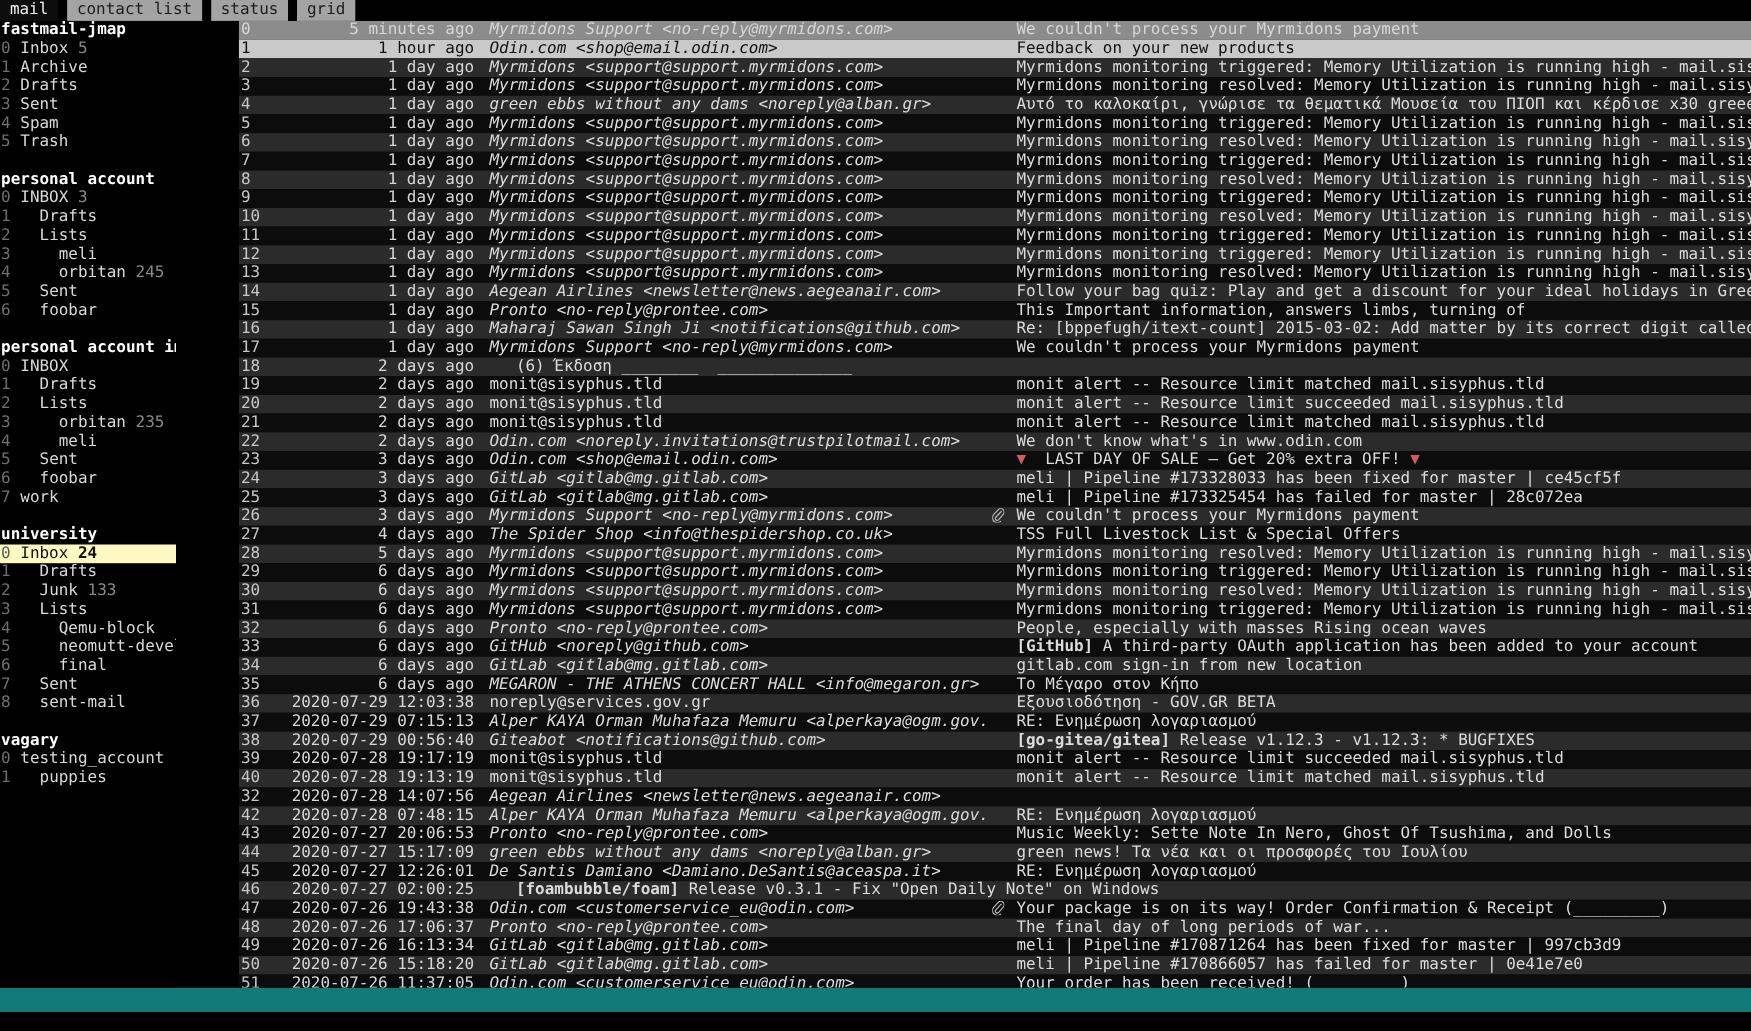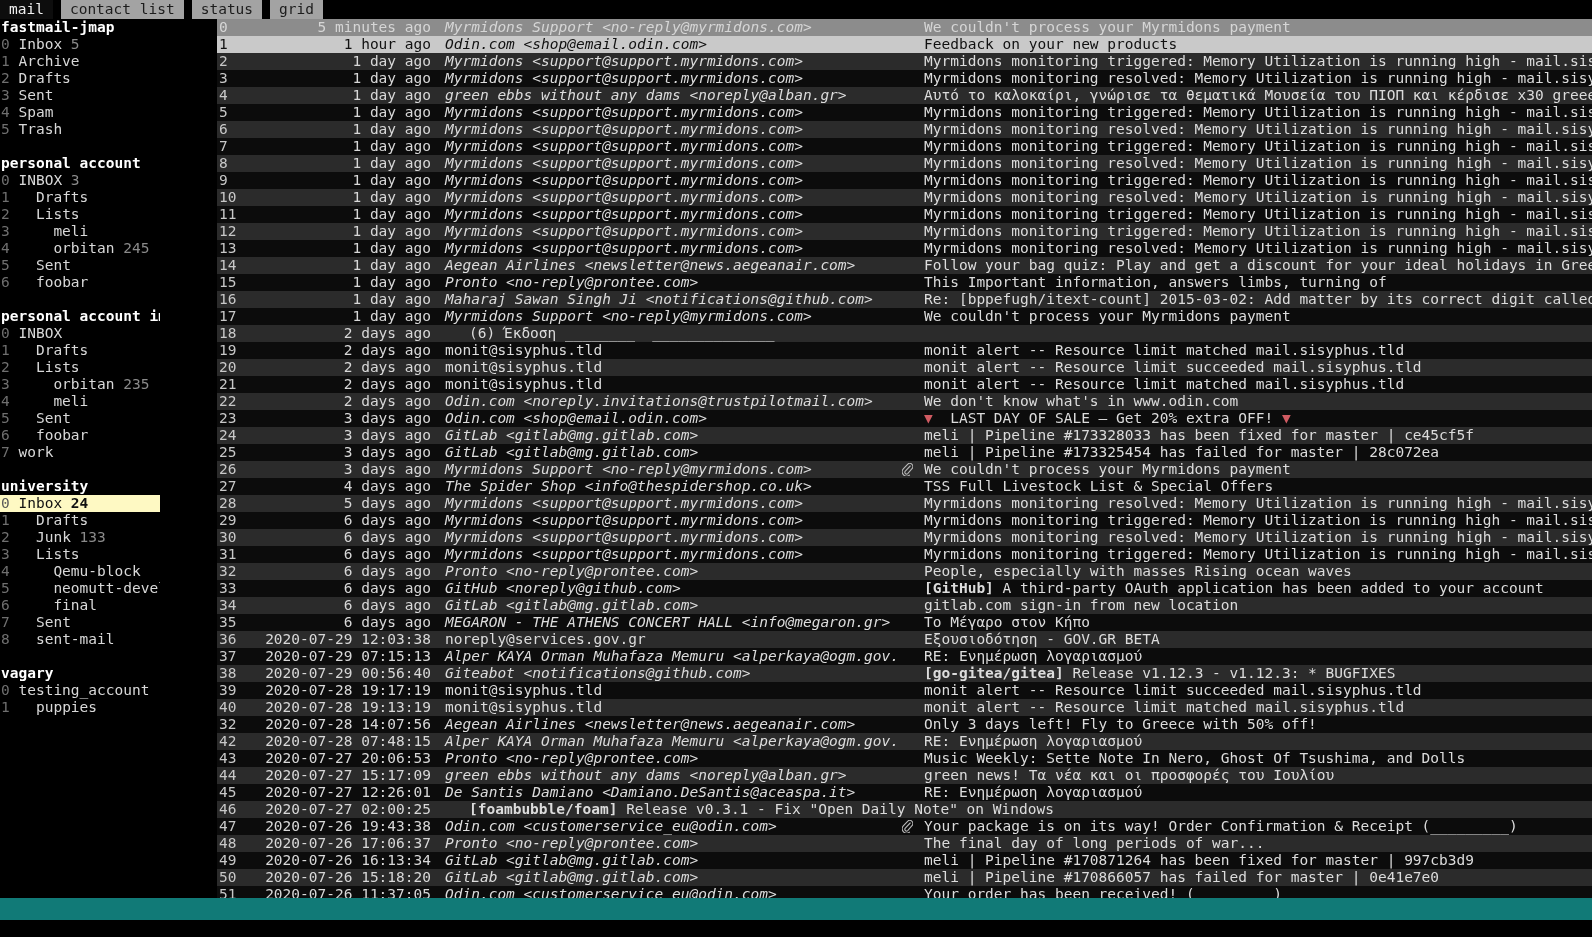--- a/index.html
+++ b/index.html
@@ -273,21 +273,21 @@
       <div class="mrow "><span class="c-idx">31</span><span class="c-date">6 days ago</span><span class="c-from">Myrmidons &lt;support@support.myrmidons.com&gt;</span><span class="c-flag"></span><span class="c-subj">Myrmidons monitoring triggered: Memory Utilization is running high - mail.sisyphus.tld</span></div>
       <div class="mrow alt"><span class="c-idx">32</span><span class="c-date">6 days ago</span><span class="c-from">Pronto &lt;no-reply@prontee.com&gt;</span><span class="c-flag"></span><span class="c-subj">People, especially with masses Rising ocean waves</span></div>
       <div class="mrow "><span class="c-idx">33</span><span class="c-date">6 days ago</span><span class="c-from">GitHub &lt;noreply@github.com&gt;</span><span class="c-flag"></span><span class="c-subj"><span class="b">[GitHub]</span> A third-party OAuth application has been added to your account</span></div>
       <div class="mrow alt"><span class="c-idx">34</span><span class="c-date">6 days ago</span><span class="c-from">GitLab &lt;gitlab@mg.gitlab.com&gt;</span><span class="c-flag"></span><span class="c-subj">gitlab.com sign-in from new location</span></div>
       <div class="mrow "><span class="c-idx">35</span><span class="c-date">6 days ago</span><span class="c-from">MEGARON - THE ATHENS CONCERT HALL &lt;info@megaron.gr&gt;</span><span class="c-flag"></span><span class="c-subj">Το Μέγαρο στον Κήπο</span></div>
       <div class="mrow alt"><span class="c-idx">36</span><span class="c-date">2020-07-29 12:03:38</span><span class="c-from plain">noreply@services.gov.gr</span><span class="c-flag"></span><span class="c-subj">Εξουσιοδότηση - GOV.GR BETA</span></div>
       <div class="mrow "><span class="c-idx">37</span><span class="c-date">2020-07-29 07:15:13</span><span class="c-from">Alper KAYA Orman Muhafaza Memuru &lt;alperkaya@ogm.gov.tr&gt;</span><span class="c-flag"></span><span class="c-subj">RE: Ενημέρωση λογαριασμού</span></div>
       <div class="mrow alt"><span class="c-idx">38</span><span class="c-date">2020-07-29 00:56:40</span><span class="c-from">Giteabot &lt;notifications@github.com&gt;</span><span class="c-flag"></span><span class="c-subj"><span class="b">[go-gitea/gitea]</span> Release v1.12.3 - v1.12.3: * BUGFIXES</span></div>
       <div class="mrow "><span class="c-idx">39</span><span class="c-date">2020-07-28 19:17:19</span><span class="c-from plain">monit@sisyphus.tld</span><span class="c-flag"></span><span class="c-subj">monit alert -- Resource limit succeeded mail.sisyphus.tld</span></div>
       <div class="mrow alt"><span class="c-idx">40</span><span class="c-date">2020-07-28 19:13:19</span><span class="c-from plain">monit@sisyphus.tld</span><span class="c-flag"></span><span class="c-subj">monit alert -- Resource limit matched mail.sisyphus.tld</span></div>
-      <div class="mrow "><span class="c-idx">32</span><span class="c-date">2020-07-28 14:07:56</span><span class="c-from">Aegean Airlines &lt;newsletter@news.aegeanair.com&gt;</span><span class="c-flag"></span><span class="c-subj">Only 3 days left! Fly to Greece with 50% off!</span></div>
+      <div class="mrow "><span class="c-idx">32</span><span class="c-date">2020-07-28 14:07:56</span><span class="c-from">Aegean Airlines &lt;newsletter@news.aegeanair.com&gt;</span><span class="c-flag"></span></div>
       <div class="mrow alt"><span class="c-idx">42</span><span class="c-date">2020-07-28 07:48:15</span><span class="c-from">Alper KAYA Orman Muhafaza Memuru &lt;alperkaya@ogm.gov.tr&gt;</span><span class="c-flag"></span><span class="c-subj">RE: Ενημέρωση λογαριασμού</span></div>
       <div class="mrow "><span class="c-idx">43</span><span class="c-date">2020-07-27 20:06:53</span><span class="c-from">Pronto &lt;no-reply@prontee.com&gt;</span><span class="c-flag"></span><span class="c-subj">Music Weekly: Sette Note In Nero, Ghost Of Tsushima, and Dolls</span></div>
       <div class="mrow alt"><span class="c-idx">44</span><span class="c-date">2020-07-27 15:17:09</span><span class="c-from">green ebbs without any dams &lt;noreply@alban.gr&gt;</span><span class="c-flag"></span><span class="c-subj">green news! Τα νέα και οι προσφορές του Ιουλίου</span></div>
       <div class="mrow "><span class="c-idx">45</span><span class="c-date">2020-07-27 12:26:01</span><span class="c-from">De Santis Damiano &lt;Damiano.DeSantis@aceaspa.it&gt;</span><span class="c-flag"></span><span class="c-subj">RE: Ενημέρωση λογαριασμού</span></div>
       <div class="mrow alt"><span class="c-idx">46</span><span class="c-date">2020-07-27 02:00:25</span><span class="c-flag"></span><span class="c-subj"><span class="b">[foambubble/foam]</span> Release v0.3.1 - Fix "Open Daily Note" on Windows</span></div>
       <div class="mrow "><span class="c-idx">47</span><span class="c-date">2020-07-26 19:43:38</span><span class="c-from">Odin.com &lt;customerservice_eu@odin.com&gt;</span><span class="c-flag"><svg width="11" height="13" viewBox="0 0 11 13" style="vertical-align:-2px">
             <path d="M8.2 3.0 L3.3 8.2 a1.7 1.7 0 0 0 2.4 2.4 L10.0 5.7 a3.1 3.1 0 0 0 -4.4 -4.4 L1.3 5.9 a4.4 4.4 0 0 0 6.2 6.2" fill="none" stroke="#b9b9b9" stroke-width="1.1" stroke-linecap="round"></path>
           </svg></span><span class="c-subj">Your package is on its way! Order Confirmation &amp; Receipt (_________)</span></div>
       <div class="mrow alt"><span class="c-idx">48</span><span class="c-date">2020-07-26 17:06:37</span><span class="c-from">Pronto &lt;no-reply@prontee.com&gt;</span><span class="c-flag"></span><span class="c-subj">The final day of long periods of war...</span></div>
       <div class="mrow "><span class="c-idx">49</span><span class="c-date">2020-07-26 16:13:34</span><span class="c-from">GitLab &lt;gitlab@mg.gitlab.com&gt;</span><span class="c-flag"></span><span class="c-subj">meli | Pipeline #170871264 has been fixed for master | 997cb3d9</span></div>

